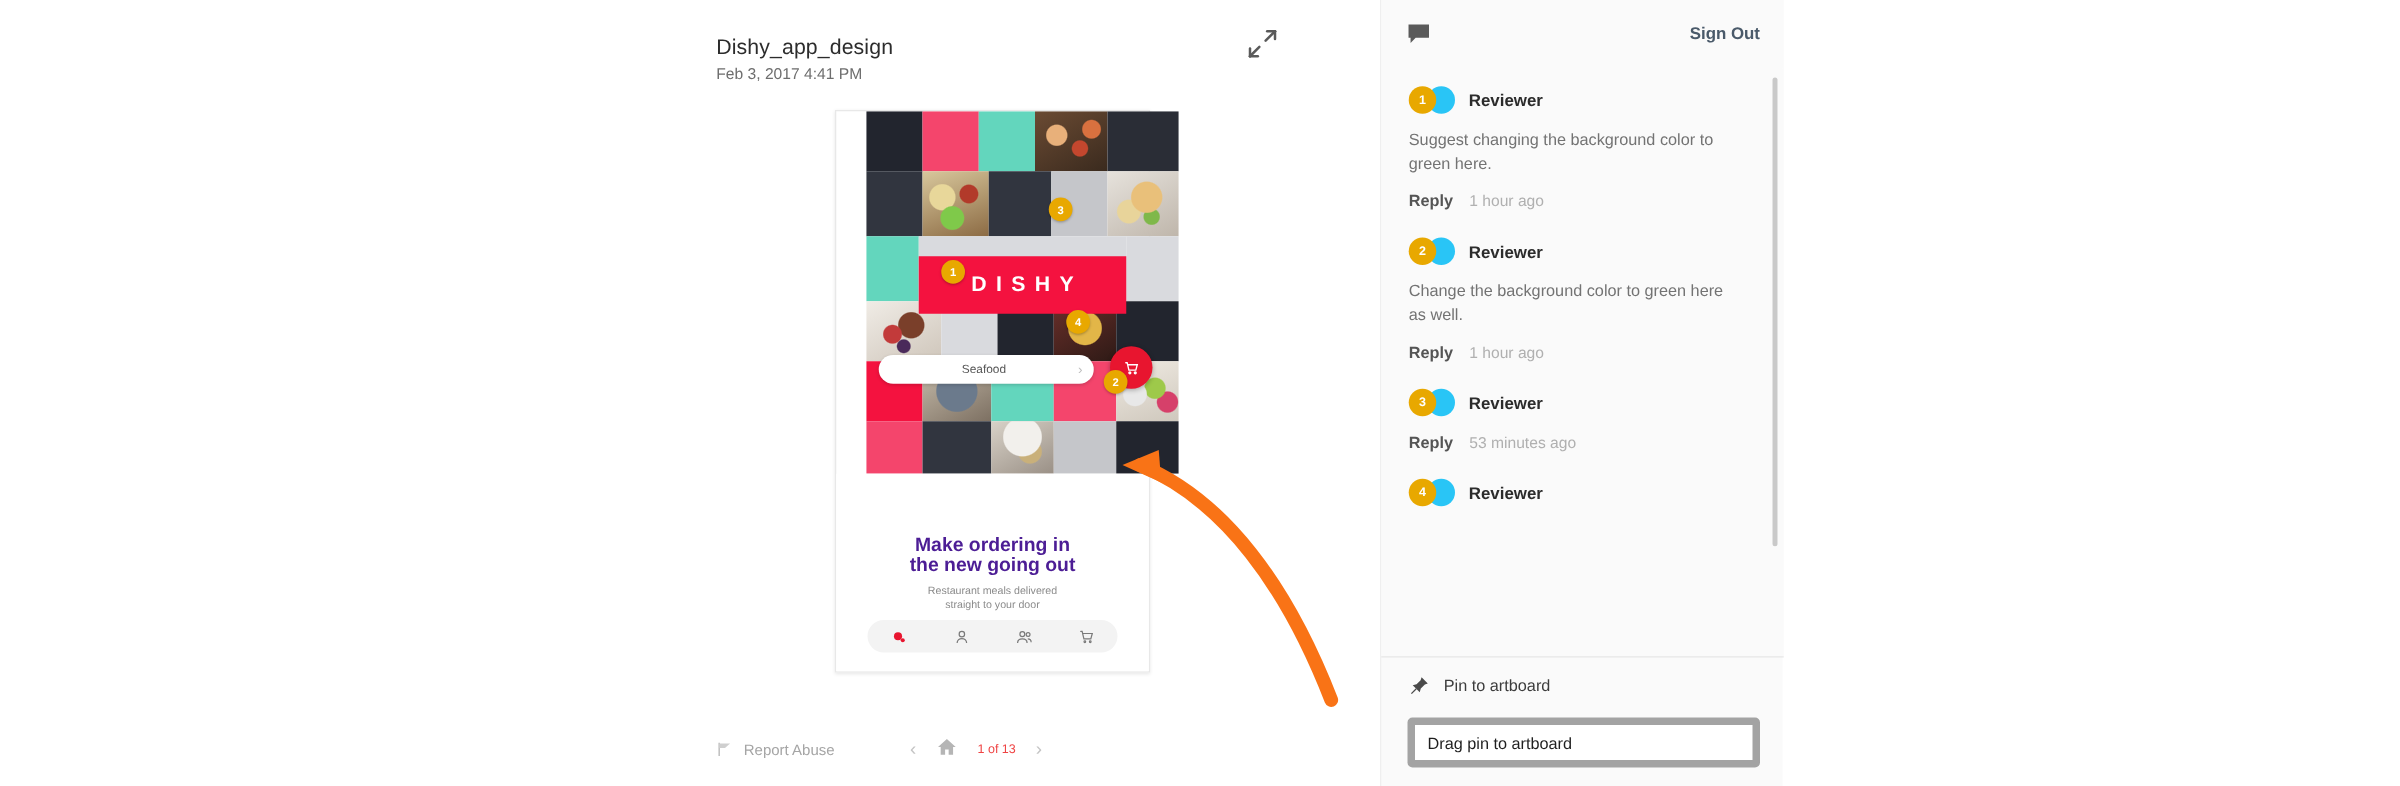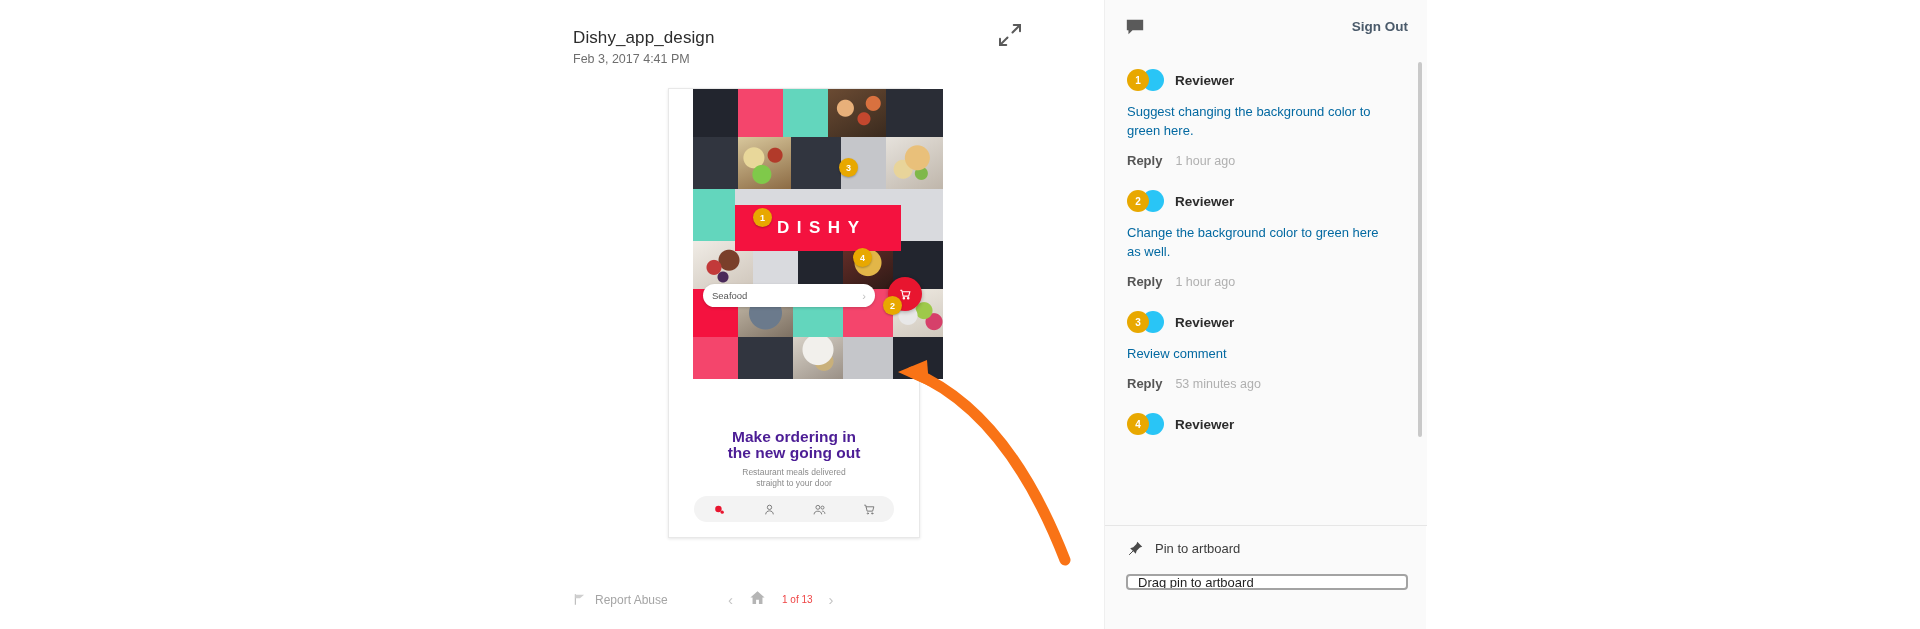--- a/index.html
+++ b/index.html
@@ -51,21 +51,21 @@
   #logo-text {
     color:#ffffff; font-size:17px; font-weight:bold; letter-spacing:7.5px;
     text-indent:7.5px;
   }
 
   
   #search-pill {
     position:absolute; left:10px; top:195px; width:172px; height:23px;
     background:#ffffff; border-radius:12px;
     box-shadow:0 1px 3px rgba(0,0,0,.18);
-    display:flex; align-items:center; padding:0 9px;
+    display:flex; align-items:center; padding:0 9px;text-align:center;
   }
   #search-pill-label { font-size:9.5px; color:#555; flex:1; }
   #search-pill-chev { font-size:11px; color:#bdbdbd; }
 
   
   #fab {
     position:absolute; left:195px; top:188px; width:34px; height:34px;
     border-radius:50%; background:#e8152f;
     display:flex; align-items:center; justify-content:center;
     box-shadow:0 1px 4px rgba(0,0,0,.3);
@@ -152,21 +152,21 @@
     border-radius:50%; background:#29c5f6;
   }
   .av-front {
     position:absolute; left:0; top:0; width:22px; height:22px;
     border-radius:50%; background:#e8a800; color:#fff;
     font-size:10px; font-weight:bold;
     display:flex; align-items:center; justify-content:center;
   }
   .c-author { font-size:13.5px; font-weight:bold; color:#2c2c2c; }
   .c-body {
-    margin-top:11px; font-size:13px; line-height:19px; color:#0369a1;
+    margin-top:11px; font-size:13px; line-height:19px; color:#737373;
     max-width:262px;
   }
   .c-foot { margin-top:13px; display:flex; align-items:center; gap:13px; }
   .c-reply { font-size:13px; font-weight:bold; color:#555555; cursor:pointer; }
   .c-time { font-size:12.5px; color:#b0b0b0; }
 
   #panel-scrollbar {
     position:absolute; right:4px; top:62px; width:4px; height:375px;
     background:#c9c9c9; border-radius:2px; cursor:pointer;
   }
@@ -174,22 +174,22 @@
   #pin-divider {
     position:absolute; left:0; top:525px; width:322px; height:1px; background:#e6e6e6;
   }
   #pin-to-artboard {
     position:absolute; left:22px; top:540px;
     display:flex; align-items:center; gap:11px;
     font-size:13px; color:#3c3c3c; cursor:pointer;
   }
   #pin-icon { width:17px; height:17px; }
   #pin-input {
-    position:absolute; left:21px; top:574px; width:282px; height:16px;
-    border:2px solid #a3a3a3; border-radius:4px;
+    position:absolute; left:21px; top:574px; width:282px; height:40px;
+    border:6px solid #a3a3a3; border-radius:4px;
     background:#ffffff; outline:none;
     font-family:"Liberation Sans", sans-serif;
     font-size:13px; color:#1f1f1f; padding:0 10px;
   }
 </style>
 </head>
 <body>
 
 <div id="root">
 
@@ -410,21 +410,20 @@
       </div>
 
       <div class="comment">
         <div class="c-head">
           <div class="avatar-pair">
             <div class="av-back"></div>
             <div class="av-front">3</div>
           </div>
           <div class="c-author">Reviewer</div>
         </div>
-        <div class="c-body">Review comment</div>
         <div class="c-foot">
           <span class="c-reply">Reply</span>
           <span class="c-time">53 minutes ago</span>
         </div>
       </div>
 
       <div class="comment">
         <div class="c-head">
           <div class="avatar-pair">
             <div class="av-back"></div>

